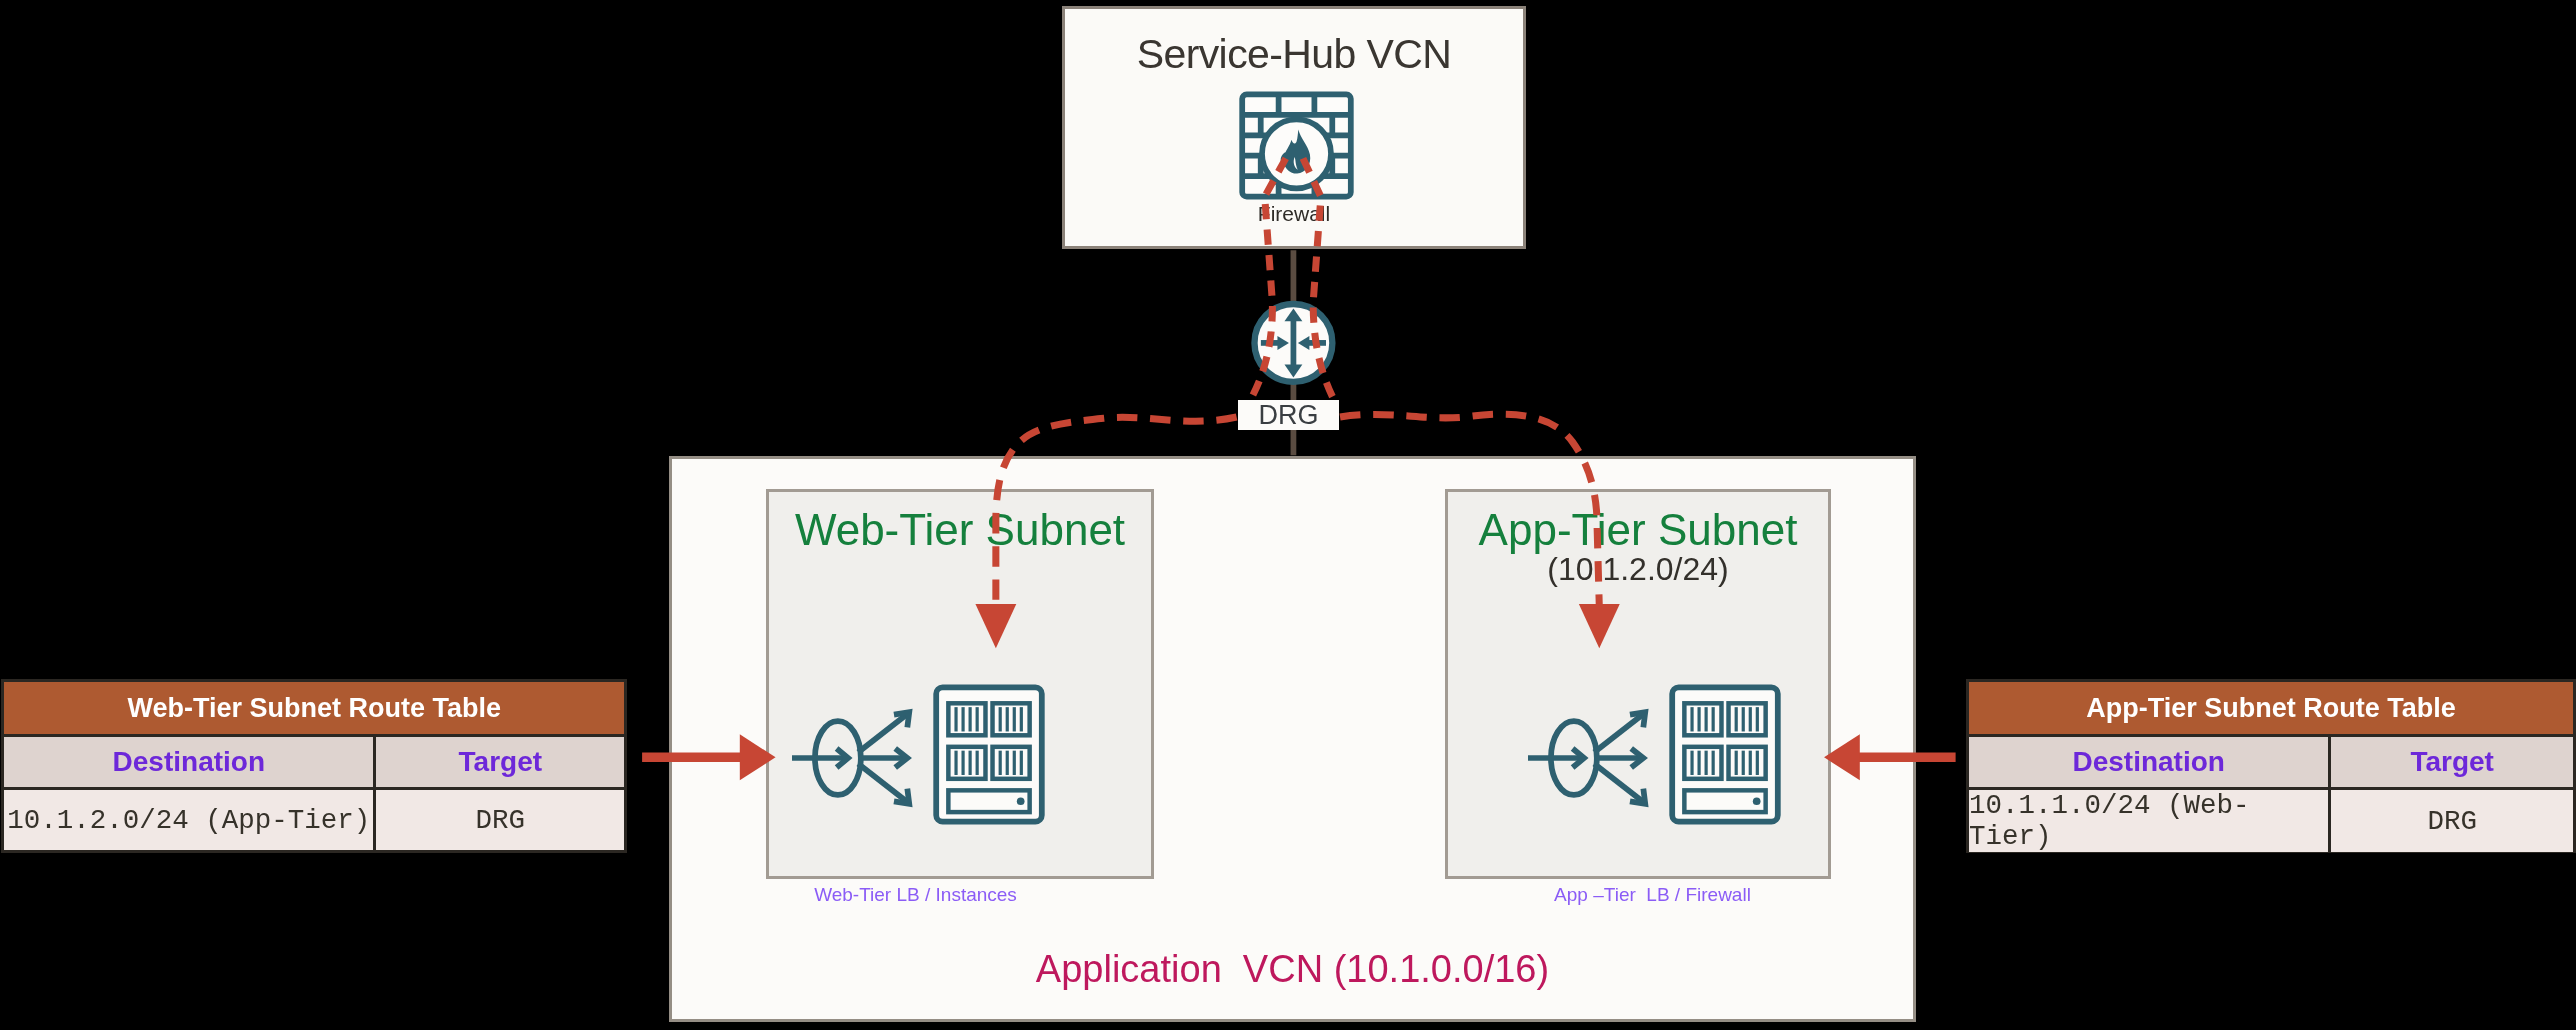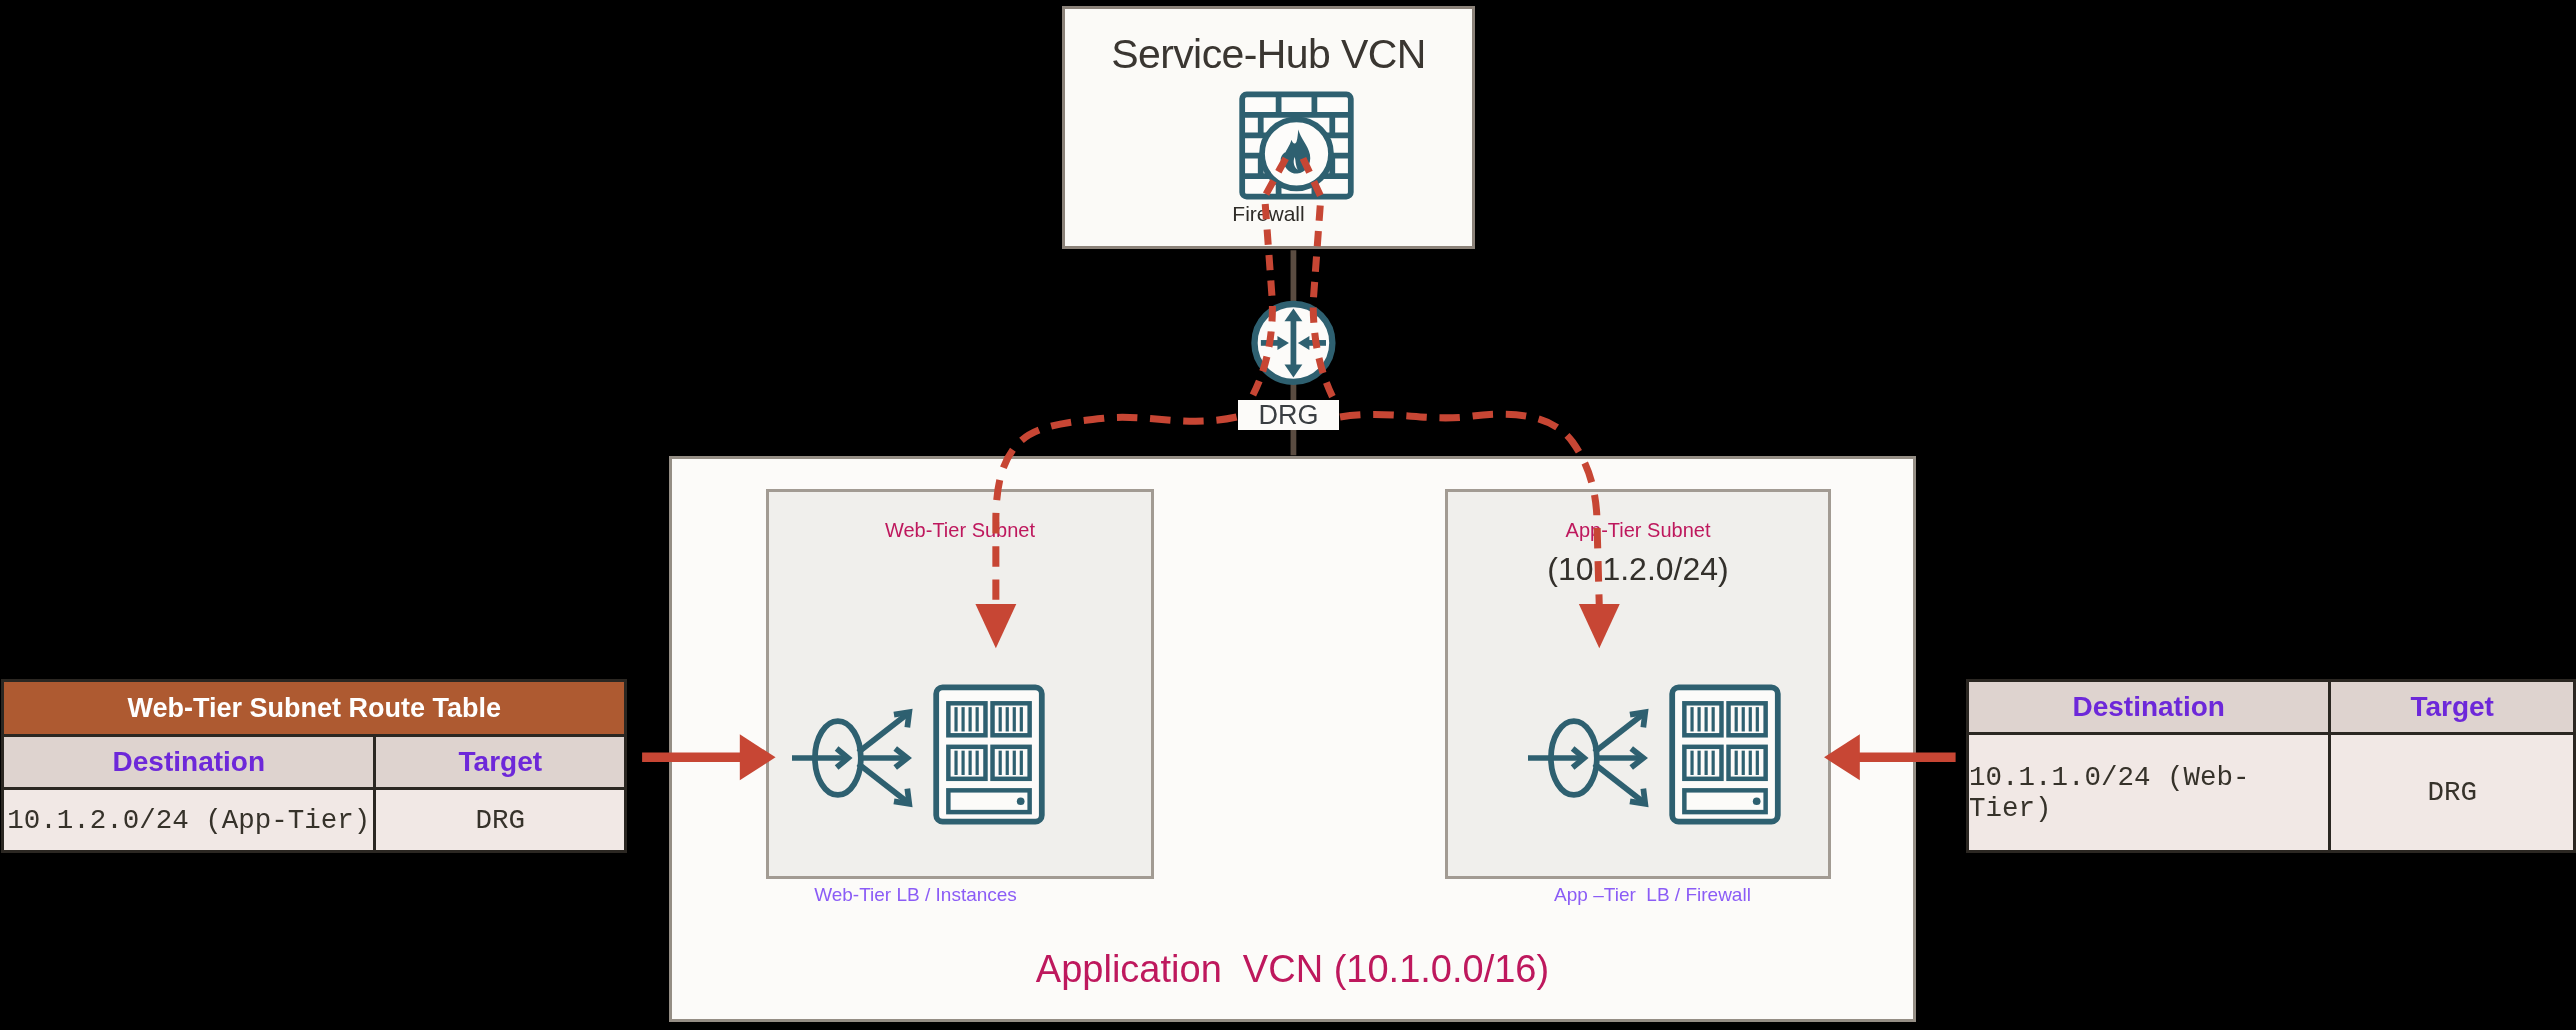--- a/index.html
+++ b/index.html
@@ -2,34 +2,34 @@
 <html style="font-size:10.2px"><head>
 <meta charset="utf-8">
 <style>
   html,body{margin:0;padding:0;background:#000;}
   #stage{position:relative;width:2576px;height:1030px;background:#000;overflow:hidden;
          font-family:"Liberation Sans","DejaVu Sans",sans-serif;}
   .box{position:absolute;box-sizing:border-box;}
   .pre{white-space:pre;}
 
   
-  #service-hub{left:1062px;top:6.4px;width:413px;height:243px;background:#fbfaf7;border:3.8px solid #8b8279;}
+  #service-hub{left:1062px;top:6.4px;width:464px;height:243px;background:#fbfaf7;border:3.8px solid #8b8279;}
   #service-hub .title{margin-top:22px;text-align:center;font-size:41px;color:#3a3631;letter-spacing:-0.6px;}
   #firewall-svg{position:absolute;left:174px;top:82px;}
   #firewall-label{position:absolute;left:0;top:193px;width:100%;text-align:center;font-size:21px;color:#2f2c28;}
 
   
   #app-vcn{left:669px;top:456px;width:1247px;height:566px;background:#fcfbf9;border:3.8px solid #958e85;}
   #app-vcn .vcn-label{position:absolute;left:0;top:489px;width:100%;text-align:center;font-size:38px;color:#be185d;}
 
   
   .subnet{background:#f0efec;border:3.2px solid #a29b93;}
   #web-subnet{left:766px;top:489px;width:388px;height:390px;}
   #app-subnet{left:1445px;top:489px;width:386px;height:390px;}
-  .subnet .stitle{margin-top:18px;text-align:center;font-size:20px;line-height:40px;color:#be185d;}
+  .subnet .stitle{margin-top:18px;text-align:center;font-size:44px;line-height:40px;color:#15803d;}
   .subnet .scidr{text-align:center;font-size:32px;line-height:38px;color:#33302b;}
   .subnet .caption{position:absolute;top:346px;width:255px;text-align:center;font-size:19px;color:#8b5cf6;margin-top:46px;}
   #web-subnet .caption{left:19px;}
   #app-subnet .caption{left:77px;}
   .lb-icon{position:absolute;top:199px;}
   #web-subnet .lb-icon{left:23px;}
   #app-subnet .lb-icon{left:80px;}
   .srv-icon{position:absolute;top:192px;}
   #web-subnet .srv-icon{left:164px;}
   #app-subnet .srv-icon{left:221px;}
@@ -242,20 +242,21 @@
       <div class="rt-cell rt-dest">Destination</div>
       <div class="rt-cell rt-target">Target</div>
     </div>
     <div class="rt-data">
       <div class="rt-cell rt-dest">10.1.2.0/24 (App-Tier)</div>
       <div class="rt-cell rt-target">DRG</div>
     </div>
   </div>
 
   <div id="app-rtable" class="rtable">
+    <div class="rt-header">App-Tier Subnet Route Table</div>
     <div class="rt-cols">
       <div class="rt-cell rt-dest">Destination</div>
       <div class="rt-cell rt-target">Target</div>
     </div>
     <div class="rt-data">
       <div class="rt-cell rt-dest">10.1.1.0/24 (Web-Tier)</div>
       <div class="rt-cell rt-target">DRG</div>
     </div>
   </div>
 

